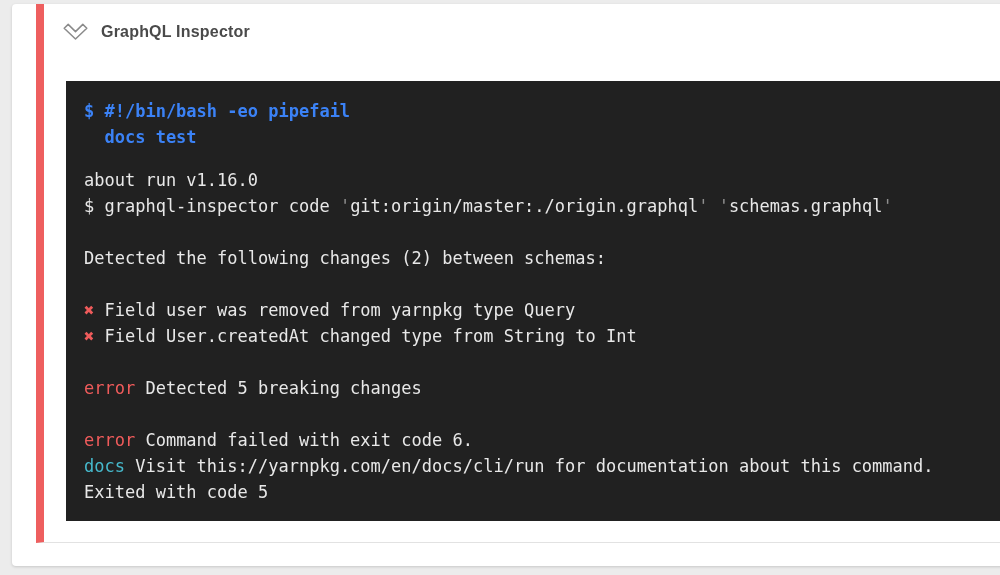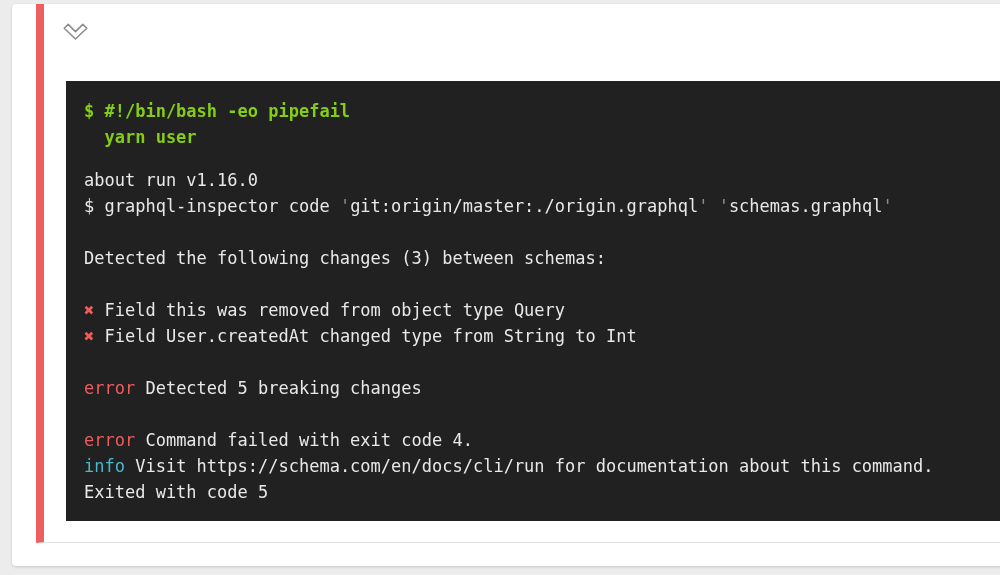--- a/index.html
+++ b/index.html
@@ -65,47 +65,48 @@
     overflow: hidden;
   }
   .t-line {
     height: 26px;
     line-height: 26px;
     white-space: pre;
   }
   .t-spacer {
     width: 100%;
   }
-  .seg-bold { font-weight: bold; color: #84cc16; }
+  .seg-bold { font-weight: bold; color: #3b82f6; }
   .seg-red  { color: var(--err, #ef5b5b); }
   .seg-cyan { color: var(--info, #46b9cc); }
   .seg-dim  { color: #8f8f8f; }
 </style>
 </head>
 <body style="background: rgb(236, 236, 236);">
 
 <div class="card">
   <div class="step">
     <div class="step-header">
       <svg class="chevron-svg" width="27" height="20" viewBox="0 0 27 20" aria-hidden="true">
         <path d="M2.2 6.2 L13.5 17 L24.8 6.2 L20.8 2.4 L13.5 9.6 L6.2 2.4 Z" fill="none" stroke="#8a8a8a" stroke-width="1.5" stroke-linejoin="round"></path>
       </svg>
+      <span class="step-title">GraphQL Inspector</span>
     </div>
     <div class="terminal">
         <div class="t-line"><span class="seg-bold">$ #!/bin/bash -eo pipefail</span></div>
-        <div class="t-line"><span class="seg-bold">  yarn user</span></div>
+        <div class="t-line"><span class="seg-bold">  docs test</span></div>
         <div class="t-spacer" style="height: 17px;"></div>
         <div class="t-line"><span>about run v1.16.0</span></div>
         <div class="t-line"><span>$ graphql-inspector code </span><span class="seg-dim">'</span><span>git:origin/master:./origin.graphql</span><span class="seg-dim">'</span><span> </span><span class="seg-dim">'</span><span>schemas.graphql</span><span class="seg-dim">'</span></div>
         <div class="t-spacer" style="height: 26px;"></div>
-        <div class="t-line"><span>Detected the following changes (3) between schemas:</span></div>
+        <div class="t-line"><span>Detected the following changes (2) between schemas:</span></div>
         <div class="t-spacer" style="height: 26px;"></div>
-        <div class="t-line"><span class="seg-red">✖</span><span> Field this was removed from object type Query</span></div>
+        <div class="t-line"><span class="seg-red">✖</span><span> Field user was removed from yarnpkg type Query</span></div>
         <div class="t-line"><span class="seg-red">✖</span><span> Field User.createdAt changed type from String to Int</span></div>
         <div class="t-spacer" style="height: 26px;"></div>
         <div class="t-line"><span class="seg-red">error</span><span> Detected 5 breaking changes</span></div>
         <div class="t-spacer" style="height: 26px;"></div>
-        <div class="t-line"><span class="seg-red">error</span><span> Command failed with exit code 4.</span></div>
-        <div class="t-line"><span class="seg-cyan">info</span><span> Visit https://schema.com/en/docs/cli/run for documentation about this command.</span></div>
+        <div class="t-line"><span class="seg-red">error</span><span> Command failed with exit code 6.</span></div>
+        <div class="t-line"><span class="seg-cyan">docs</span><span> Visit this://yarnpkg.com/en/docs/cli/run for documentation about this command.</span></div>
         <div class="t-line"><span>Exited with code 5</span></div>
       </div>
   </div>
 </div>
 
 </body></html>

